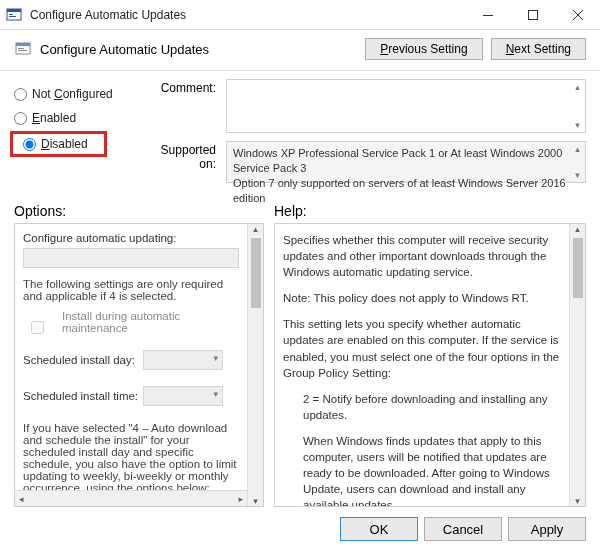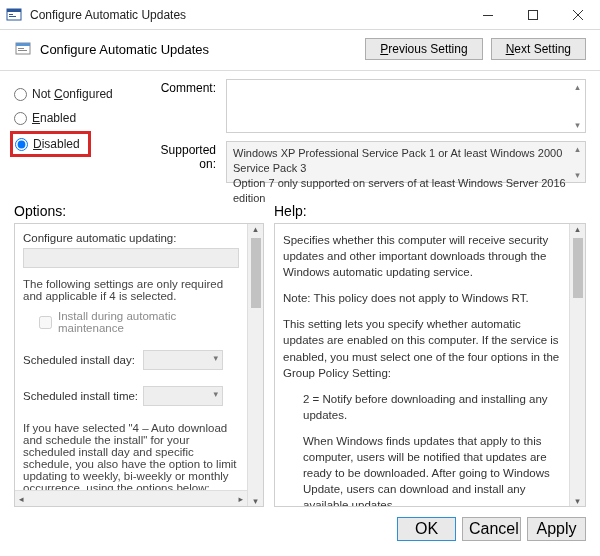--- a/index.html
+++ b/index.html
@@ -30,35 +30,35 @@
   .vscroll .arr { font-size:9px; color:#7a7a7a; line-height:14px; }
   .midrow { display:flex; padding:8px 14px 4px 14px; }
   .midlabel { font-size:14px; color:#000; }
   .panes { display:flex; padding:0 14px; height:284px; gap:10px; }
   .pane { border:1px solid #cfcfcf; background:#fff; position:relative; }
   .opane { width:250px; overflow:hidden; }
   .oinner { position:absolute; left:0; top:0; right:16px; bottom:16px; padding:8px; font-size:11.5px; color:#444; }
   .oinner .seclabel { margin-bottom:4px; color:#333; }
   .ofake { height:20px; background:#eee; border:1px solid #d6d6d6; margin-bottom:10px; }
   .odesc { margin:4px 0 8px 0; white-space:normal; }
-  .ocb { display:flex; align-items:center; margin:4px 16px; color:#8b8b8b; }
+  .ocb { display:flex; align-items:flex-end; margin:4px 8px; color:#8b8b8b;gap:12px; }
   .ocb input { margin:0 6px 0 0; }
   .orow2 { display:flex; align-items:center; margin:16px 0; }
   .orow2 .l { width:120px; color:#333; }
   .oselfake { width:80px; height:20px; background:#eee; border:1px solid #d6d6d6; position:relative; }
   .oselfake::after { content:"▾"; position:absolute; right:4px; top:2px; font-size:9px; color:#777; }
   .hscrollbar { position:absolute; left:0; right:16px; bottom:0; height:16px; background:#f0f0f0; border-top:1px solid #dedede; display:flex; align-items:center; justify-content:space-between; font-size:9px; color:#606060; }
   .vscrollbar { position:absolute; top:0; right:0; bottom:0; width:16px; background:#f0f0f0; border-left:1px solid #dedede; display:flex; flex-direction:column; justify-content:space-between; align-items:center; font-size:9px; color:#606060; }
   .vscrollbar .thumb { width:10px; background:#c2c2c2; }
   .hpane { flex:1; }
   .hinner { position:absolute; left:0; top:0; right:16px; bottom:0; padding:8px 6px 8px 8px; font-size:11.5px; line-height:1.4; color:#333; overflow:hidden; }
   .hinner p { margin:0 0 10px 0; }
   .indent { padding-left:20px; }
   .footer { display:flex; justify-content:flex-end; align-items:center; gap:6px; padding:10px 14px; }
-  .fbtn { width:59px; height:24px; border:1px solid #adadad; background:#e9e9e9; font-size:16px; cursor:pointer; }
+  .fbtn { width:78px; height:24px; border:1px solid #adadad; background:#e9e9e9; font-size:13px; cursor:pointer; }
   .fbtn.def { border-color:#2b90d9; }
 </style>
 </head>
 <body>
 
 <div class="titlebar">
   <div class="ticon">
     <svg width="16" height="16" viewBox="0 0 16 16">
         <rect x="1" y="2" width="14" height="11" fill="#fff" stroke="#2b579a"></rect>
         <rect x="1" y="2" width="14" height="3" fill="#2b579a"></rect>
@@ -105,21 +105,21 @@
   <div class="radios">
     <label class="rrow">
       <input type="radio" name="st" style="">
       <span>Not <span class="ul">C</span>onfigured</span>
     </label>
     <label class="rrow">
       <input type="radio" name="st" style="">
       <span><span class="ul">E</span>nabled</span>
     </label>
     <span class="disabled-highlight">
-      <label class="rrow" style="margin:0">
+      <label class="rrow" style="margin:8px">
         <input type="radio" name="st" checked="" style="">
         <span><span class="ul">D</span>isabled</span>
       </label>
     </span>
   </div>
   <div class="formcol">
     <div class="frow">
       <div class="flabel">Comment:</div>
       <div class="commentbox">
         <div class="vscroll">

